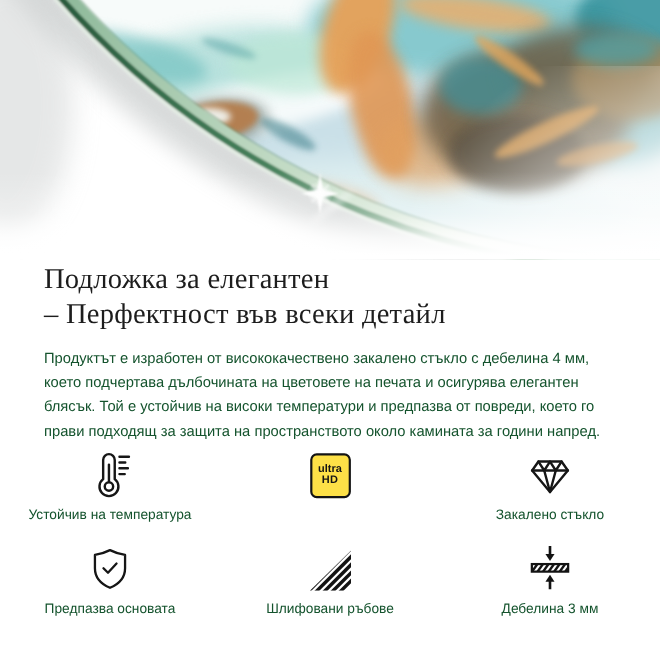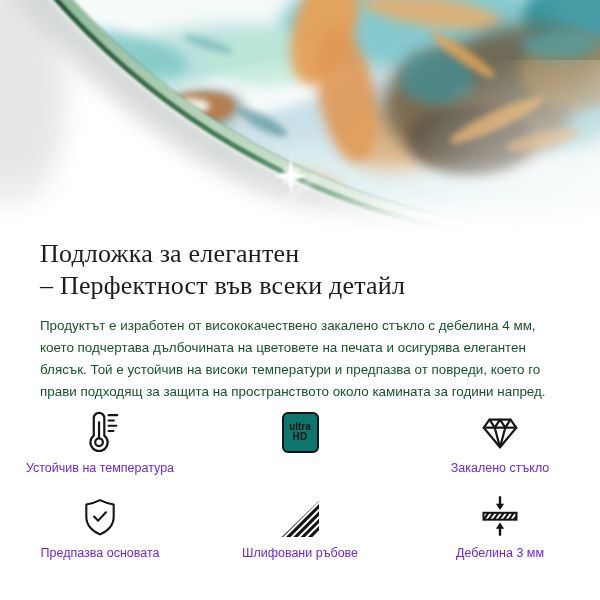--- a/index.html
+++ b/index.html
@@ -31,28 +31,28 @@
   .features{
     display:grid;
     grid-template-columns:1fr 1fr 1fr;
     row-gap:18px;
     margin-top:6px;
   }
   .feature{display:flex;flex-direction:column;align-items:center;}
   .icon-box{height:44px;display:flex;align-items:flex-end;justify-content:center;}
   .feature .label{
     margin-top:8px;
-    font-size:12.5px;color:#6d28d9;line-height:1.2;
+    font-size:12.5px;color:#14532d;line-height:1.2;
   }
 
   .uhd{
     width:33px;height:37px;
     border:2.5px solid #141414;border-radius:6px;
     display:flex;flex-direction:column;align-items:center;justify-content:center;
-    color:#141414;background:#0f766e;
+    color:#141414;background:#fde047;
   }
   .uhd .t{font-size:10px;font-weight:700;line-height:1;}
   .uhd .b{font-size:10px;font-weight:800;line-height:1.05;letter-spacing:.2px;}
 
   .ico{stroke:#161616;fill:none;stroke-width:2.3;stroke-linecap:round;stroke-linejoin:round;}
 </style>
 </head>
 <body>
 
 <div class="page">

